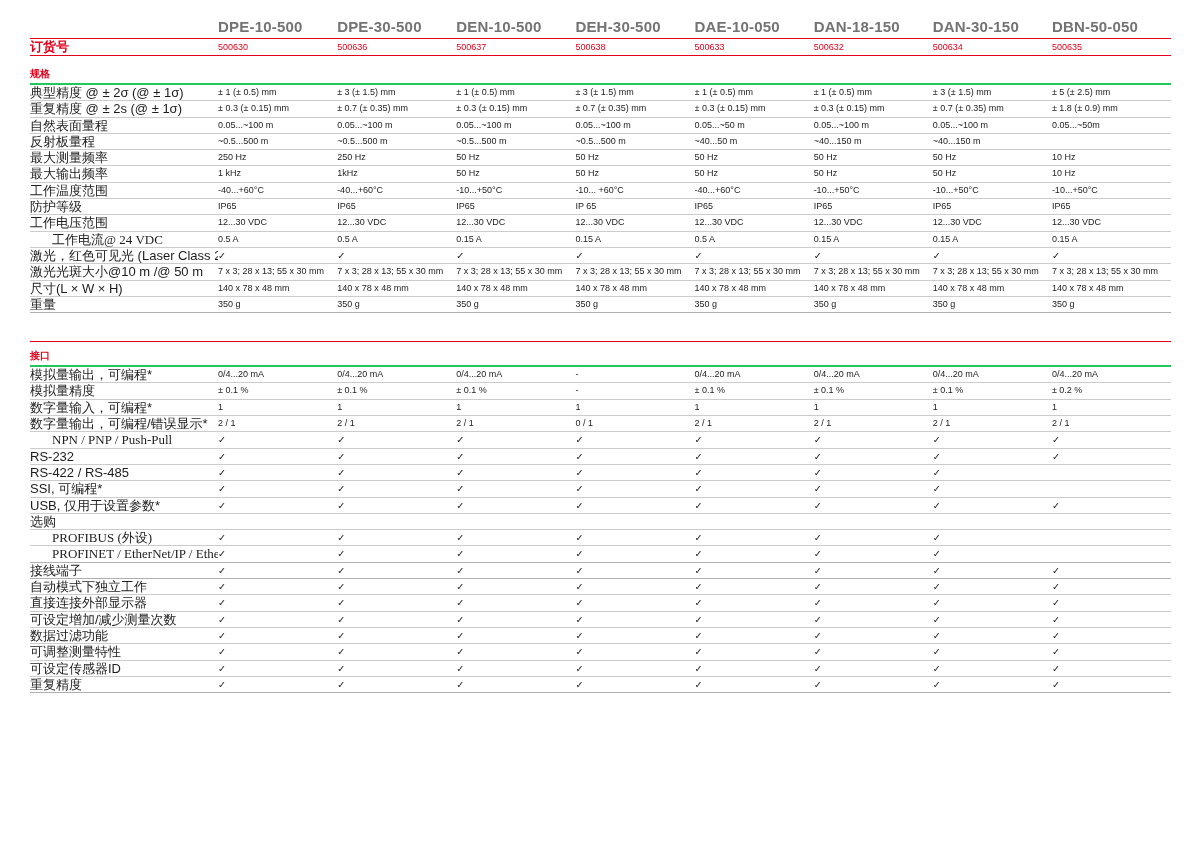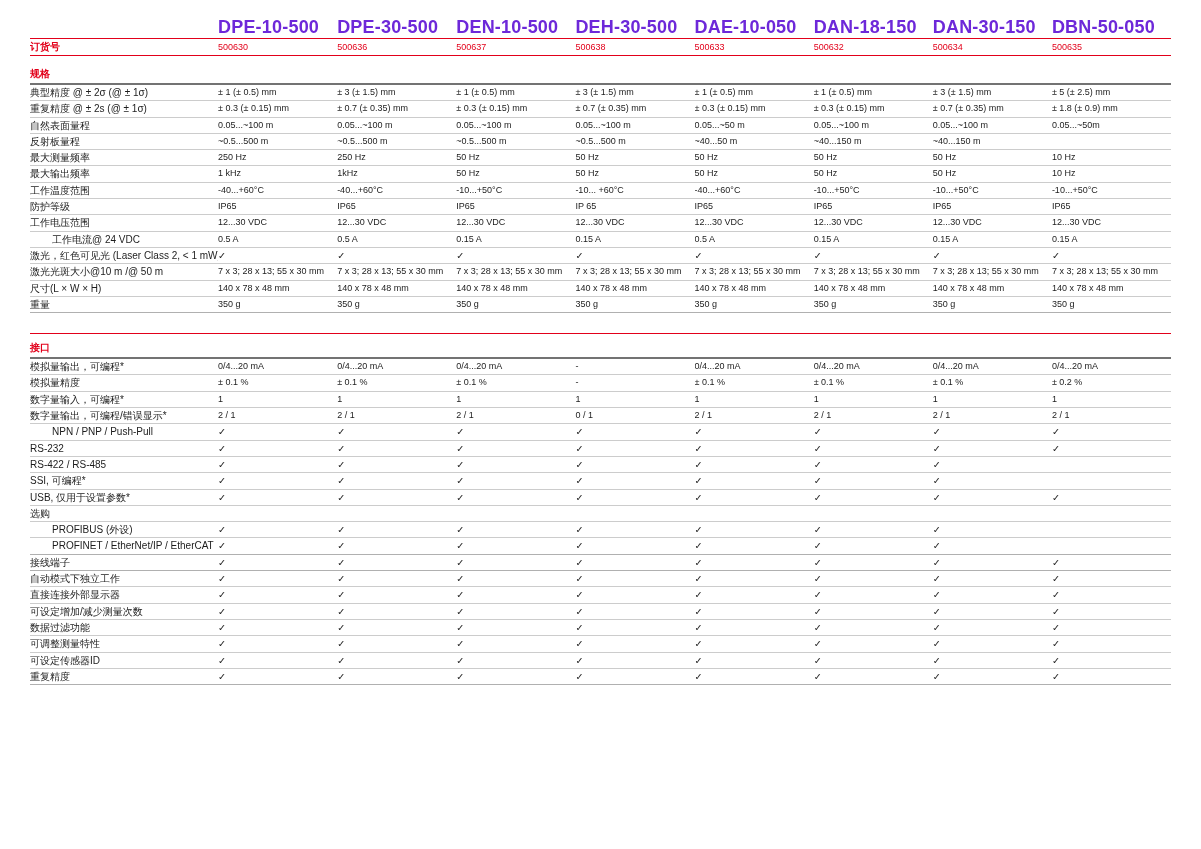--- a/index.html
+++ b/index.html
@@ -4,32 +4,32 @@
 <style>
   html,body{margin:0;padding:0;}
   body{
     width:1201px;height:849px;background:#ffffff;position:relative;
     font-family:"Liberation Sans","DejaVu Sans",sans-serif;color:#1c1c1c;
     -webkit-font-smoothing:antialiased;
   }
   .table{position:absolute;left:30px;top:18px;width:1141px;}
   .grid-row{display:grid;grid-template-columns:188px repeat(8,1fr);align-items:center;}
   .cell{font-size:9px;line-height:15px;white-space:nowrap;overflow:hidden;padding:0 2px 0 0;}
-  .label-cell{font-size:10px;color:#1c1c1c;}
-  .indent{padding-left:22px;}
+  .label-cell{font-size:13px;color:#1c1c1c;}
+  .indent{padding-left:22px;font-family:Liberation Serif, serif;}
   
   .models-row{margin-bottom:2px;}
-  .models-row .cell{font-size:18px;font-weight:bold;color:#6d28d9;line-height:18px;letter-spacing:.2px;}
+  .models-row .cell{font-size:15px;font-weight:bold;color:#737373;line-height:18px;letter-spacing:.2px;}
   
   .order-row{border-top:1px solid #e2001a;border-bottom:1px solid #e2001a;}
   .order-row .cell{color:#e2001a;line-height:16px;}
   .order-row .label-cell{font-weight:bold;color:#e2001a;}
   
-  .section-hd{border-bottom:2px solid #737373;padding:2px 0 2px;margin-top:5px;}
-  .section-hd.gap{margin-top:20px;border-top:1px solid #e2001a;padding-top:3px;}
+  .section-hd{border-bottom:2px solid #22c55e;padding:2px 0 2px;margin-top:5px;}
+  .section-hd.gap{margin-top:28px;border-top:1px solid #e2001a;padding-top:3px;}
   .section-hd .title{color:#e2001a;font-weight:bold;font-size:10px;line-height:12px;display:inline-block;}
   
   .data-row{border-bottom:1px solid #cccccc;}
   .data-row.last{border-bottom:1px solid #b0b0b0;}
   .data-row .cell{line-height:15.3px;}
   .check{font-size:9.5px;color:#2a2a2a;}
 </style>
 </head>
 <body>
 

